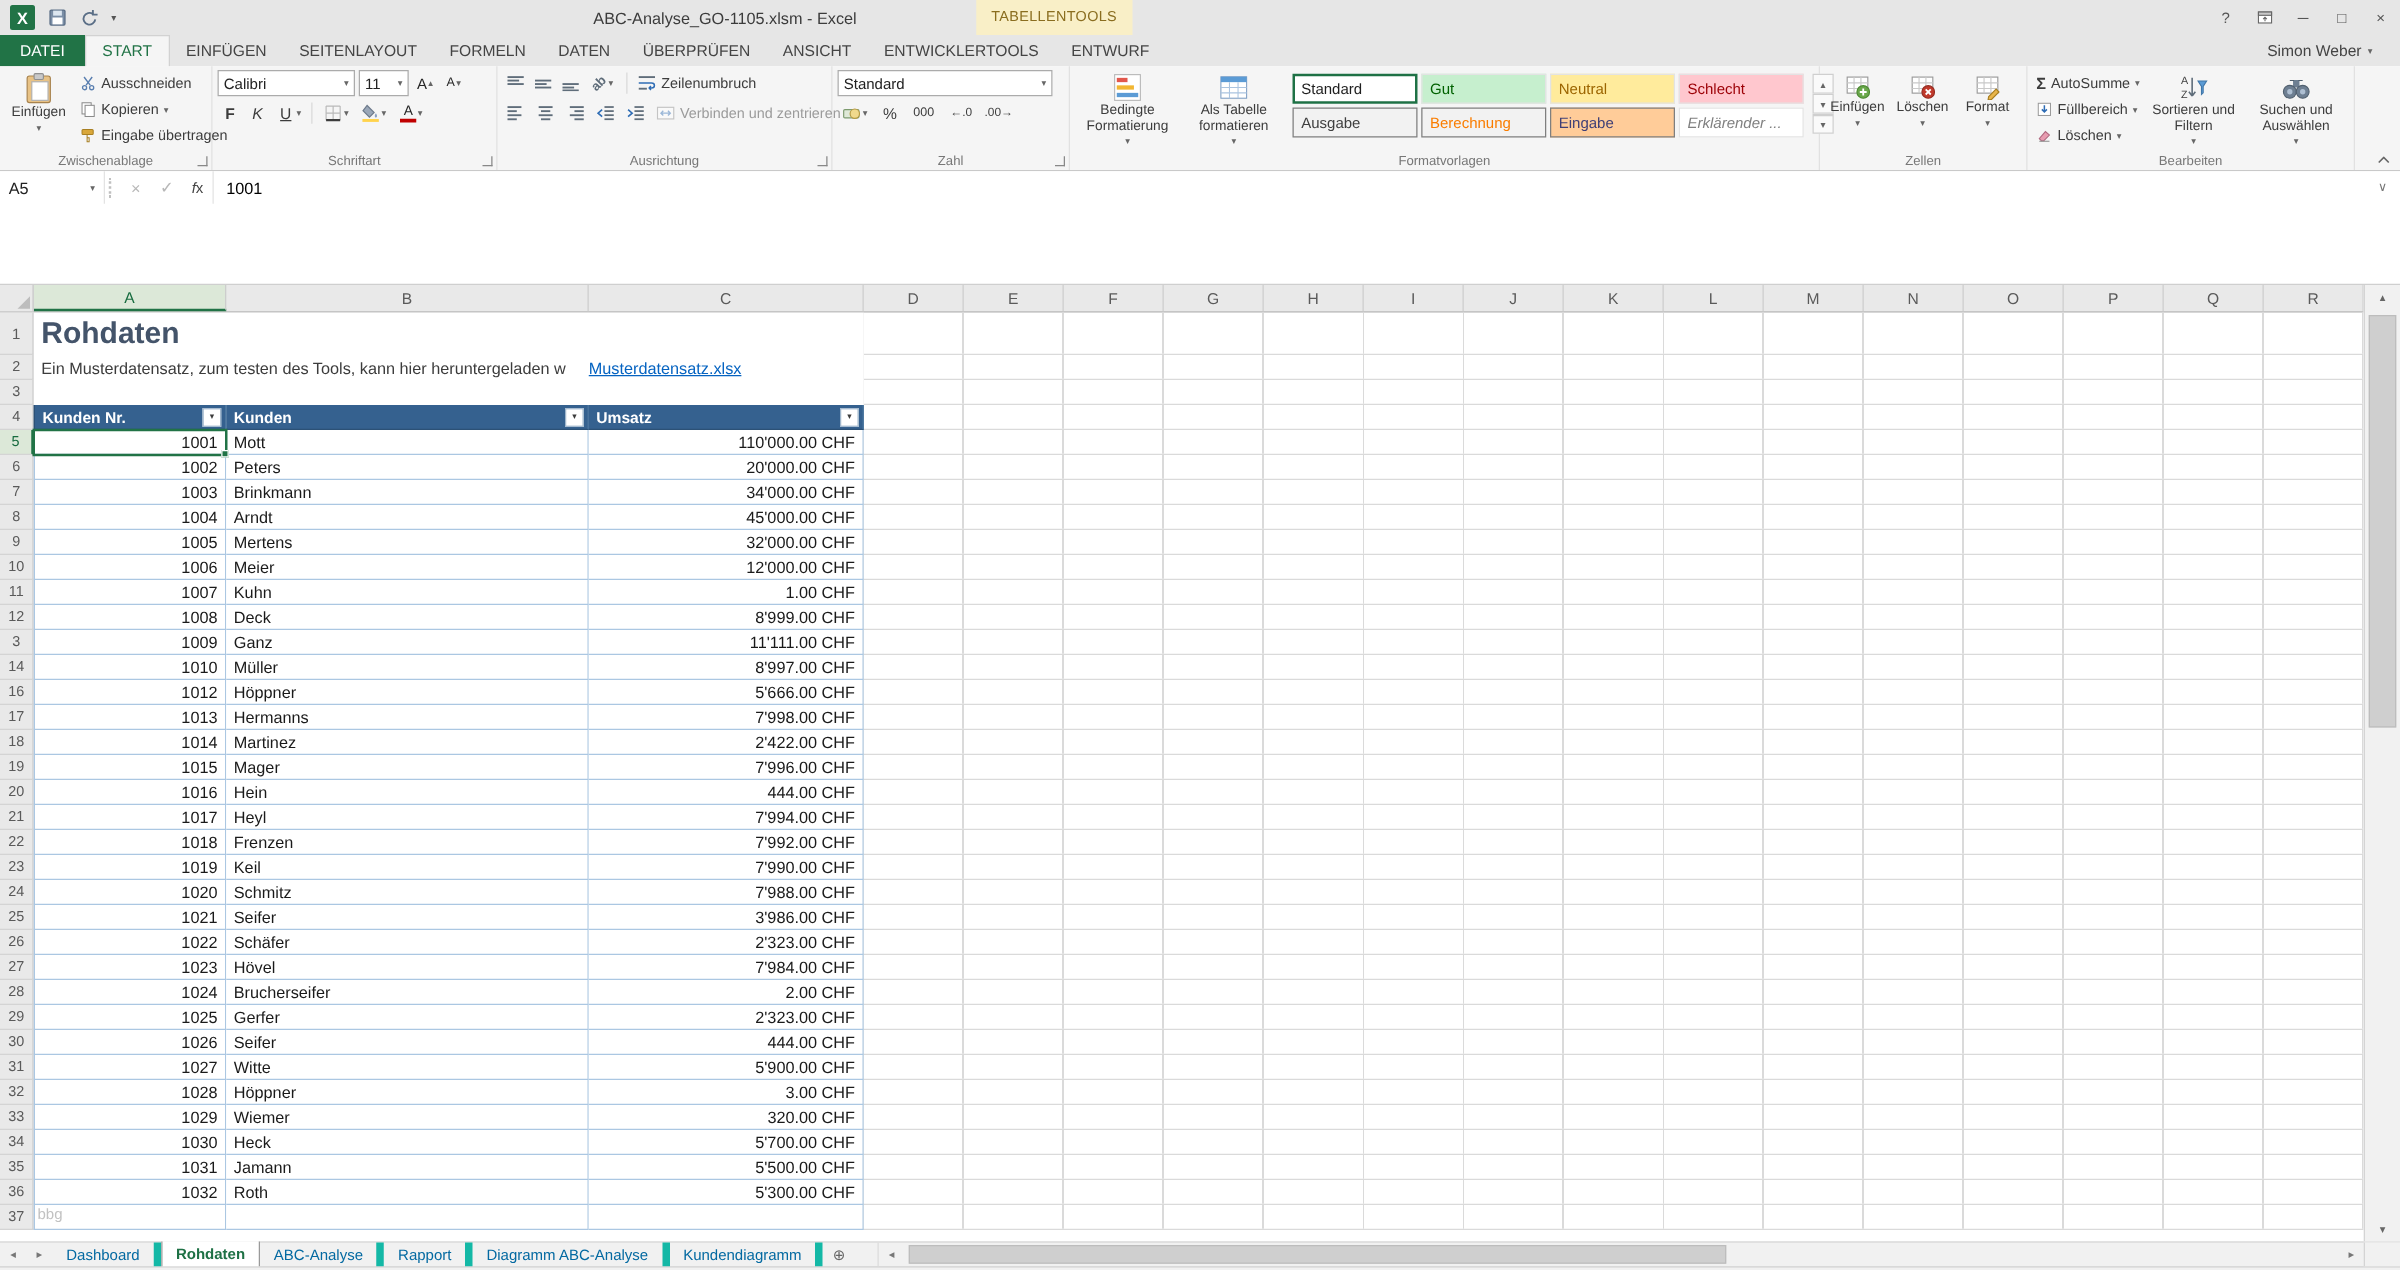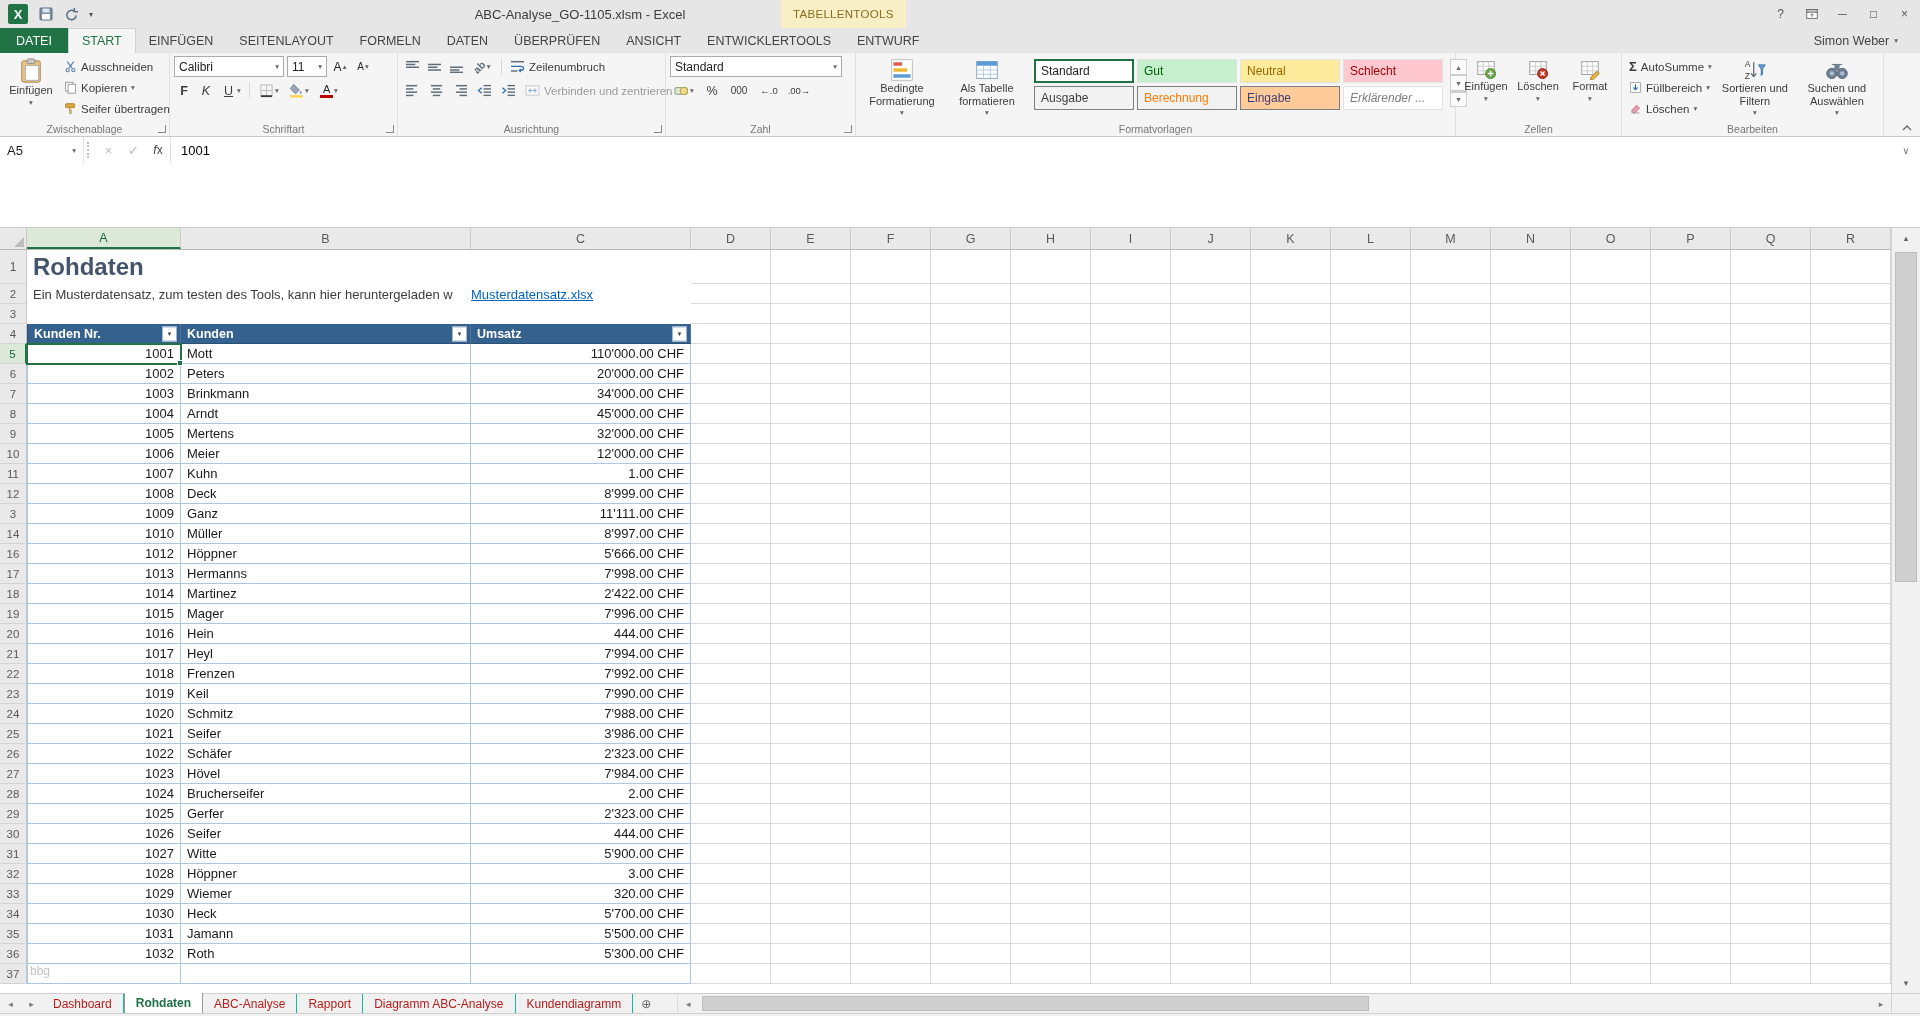--- a/index.html
+++ b/index.html
@@ -91,21 +91,21 @@
 .watermark{position:absolute;left:30px;top:736px;color:#c2c2c2;font-size:12px}
 .vscroll{width:29px;background:#f1f1f1;border-left:1px solid #d4d4d4;position:relative;flex:none}
 .vbtn{height:20px;display:flex;align-items:center;justify-content:center;color:#666;font-size:9px}
 .vbtn.bottom{position:absolute;bottom:0;left:0;right:0}
 .vthumb{position:absolute;left:3px;right:3px;top:24px;height:330px;background:#cfcfcf;border:1px solid #bdbdbd}
 
 
 .sheetbar{height:20px;background:#f1f1f1;border-top:1px solid #cfcfcf;display:flex;align-items:stretch;font-size:12px}
 .snav{width:21px;display:flex;align-items:center;justify-content:center;color:#777;font-size:9px;flex:none}
 .stabs{display:flex;align-items:stretch}
-.stab{padding:0 11px;display:flex;align-items:center;color:#b91c1c;border-right:1px solid #14b8a6;white-space:nowrap}
+.stab{padding:0 11px;display:flex;align-items:center;color:#0369a1;border-right:6px solid #14b8a6;white-space:nowrap}
 .stab.active{background:#fff;color:#1e7145;font-weight:700;border-left:1px solid #9a9a9a;border-right:1px solid #9a9a9a;margin-top:-1px}
 .addsheet{width:26px;display:flex;align-items:center;justify-content:center;color:#666;font-size:12px;flex:none}
 .hscroll{flex:1;position:relative;margin-left:18px;border-left:1px solid #dcdcdc}
 .hthumb{position:absolute;top:2px;bottom:2px;left:24px;width:55%;background:#cfcfcf;border:1px solid #bdbdbd}
 .harrow{position:absolute;top:0;bottom:0;width:20px;display:flex;align-items:center;justify-content:center;color:#777;font-size:9px}
 .harrow.left{left:0}.harrow.right{right:0}
 .sbcorner{width:29px;border-left:1px solid #d4d4d4;background:#f1f1f1;flex:none}
 .statusbar{height:3px;background:#f1f1f1;border-top:1px solid #cfcfcf}
 svg{display:block}
 </style>
@@ -199,21 +199,21 @@
               <rect x="5" y="4" width="9" height="11" fill="#fff" stroke="#8a8a8a"></rect>
             </svg>
           <span>Kopieren</span>
           <span class="dd">▾</span>
         </div>
         <div class="smallbtn">
           <svg width="13" height="13" viewBox="0 0 16 16">
               <rect x="2" y="2" width="11" height="5" rx="1" fill="#d9a73a" stroke="#a87f22"></rect>
               <path d="M7 7 v3 h2 v4 h-2 v-4" stroke="#a87f22" fill="none"></path>
             </svg>
-          <span>Seifer übertragen</span>
+          <span>Eingabe übertragen</span>
         </div>
       </div>
     </div>
     <div class="glabel">Zwischenablage</div>
     <span class="lnch"></span>
   </div>
 
   <div class="rgroup" style="width:228px">
     <div class="vstack" style="gap:3px">
       <div class="hstack" style="gap:3px">

